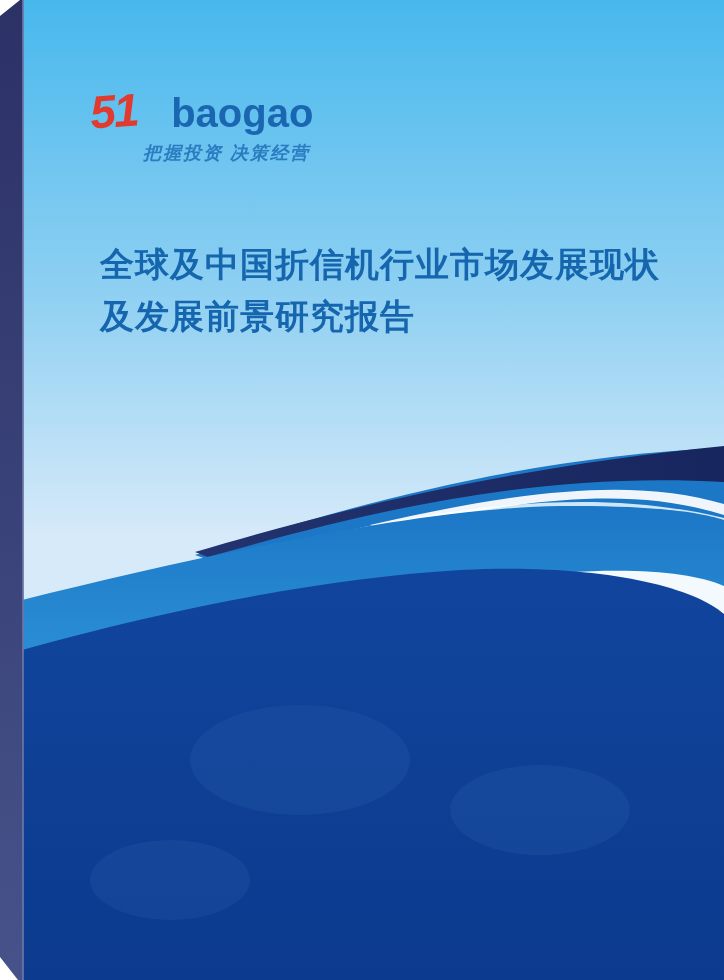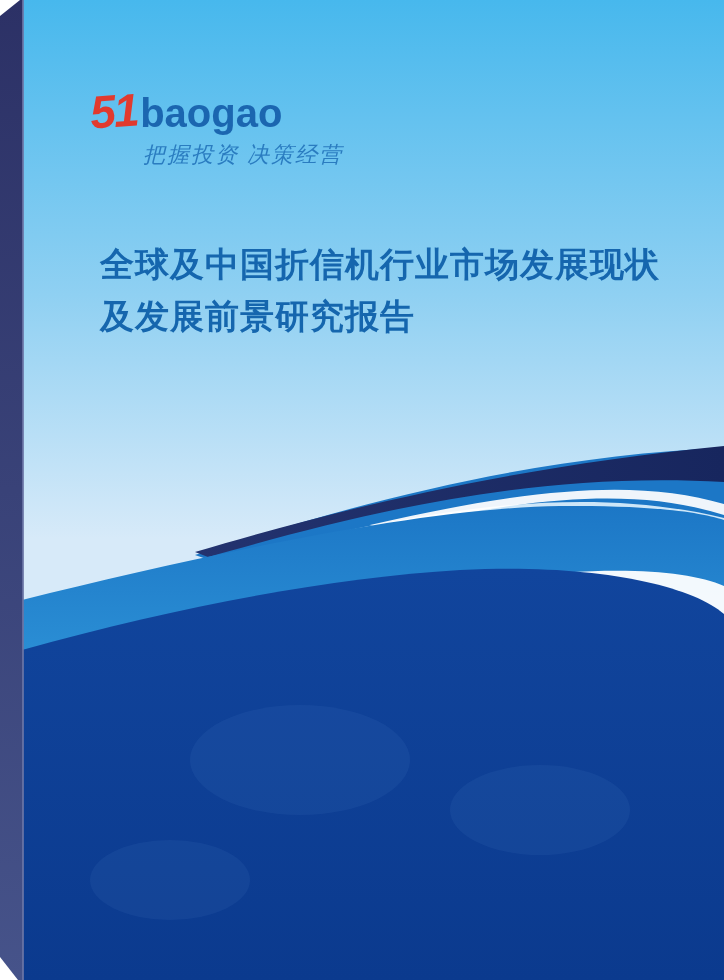--- a/index.html
+++ b/index.html
@@ -51,27 +51,28 @@
     letter-spacing: -2px;
     transform: rotate(-4deg);
     display: inline-block;
     margin-right: 3px;
   }
   .logo-baogao {
     color: var(--logo-blue);
     font-size: 40px;
     font-weight: bold;
     letter-spacing: 0px;
+    margin-left: 31px;
   }
   .logo-tagline {
     margin-top: 10px;
     margin-left: 53px;
     color: var(--tagline-blue);
-    font-size: 22px;
-    font-weight: normal;
+    font-size: 18px;
+    font-weight: bold;
     font-style: italic;
     letter-spacing: 2px;
   }
 
   .title {
     position: absolute;
     left: 100px; top: 238px;
     width: 566px;
     margin: 0;
     color: var(--title-blue);

